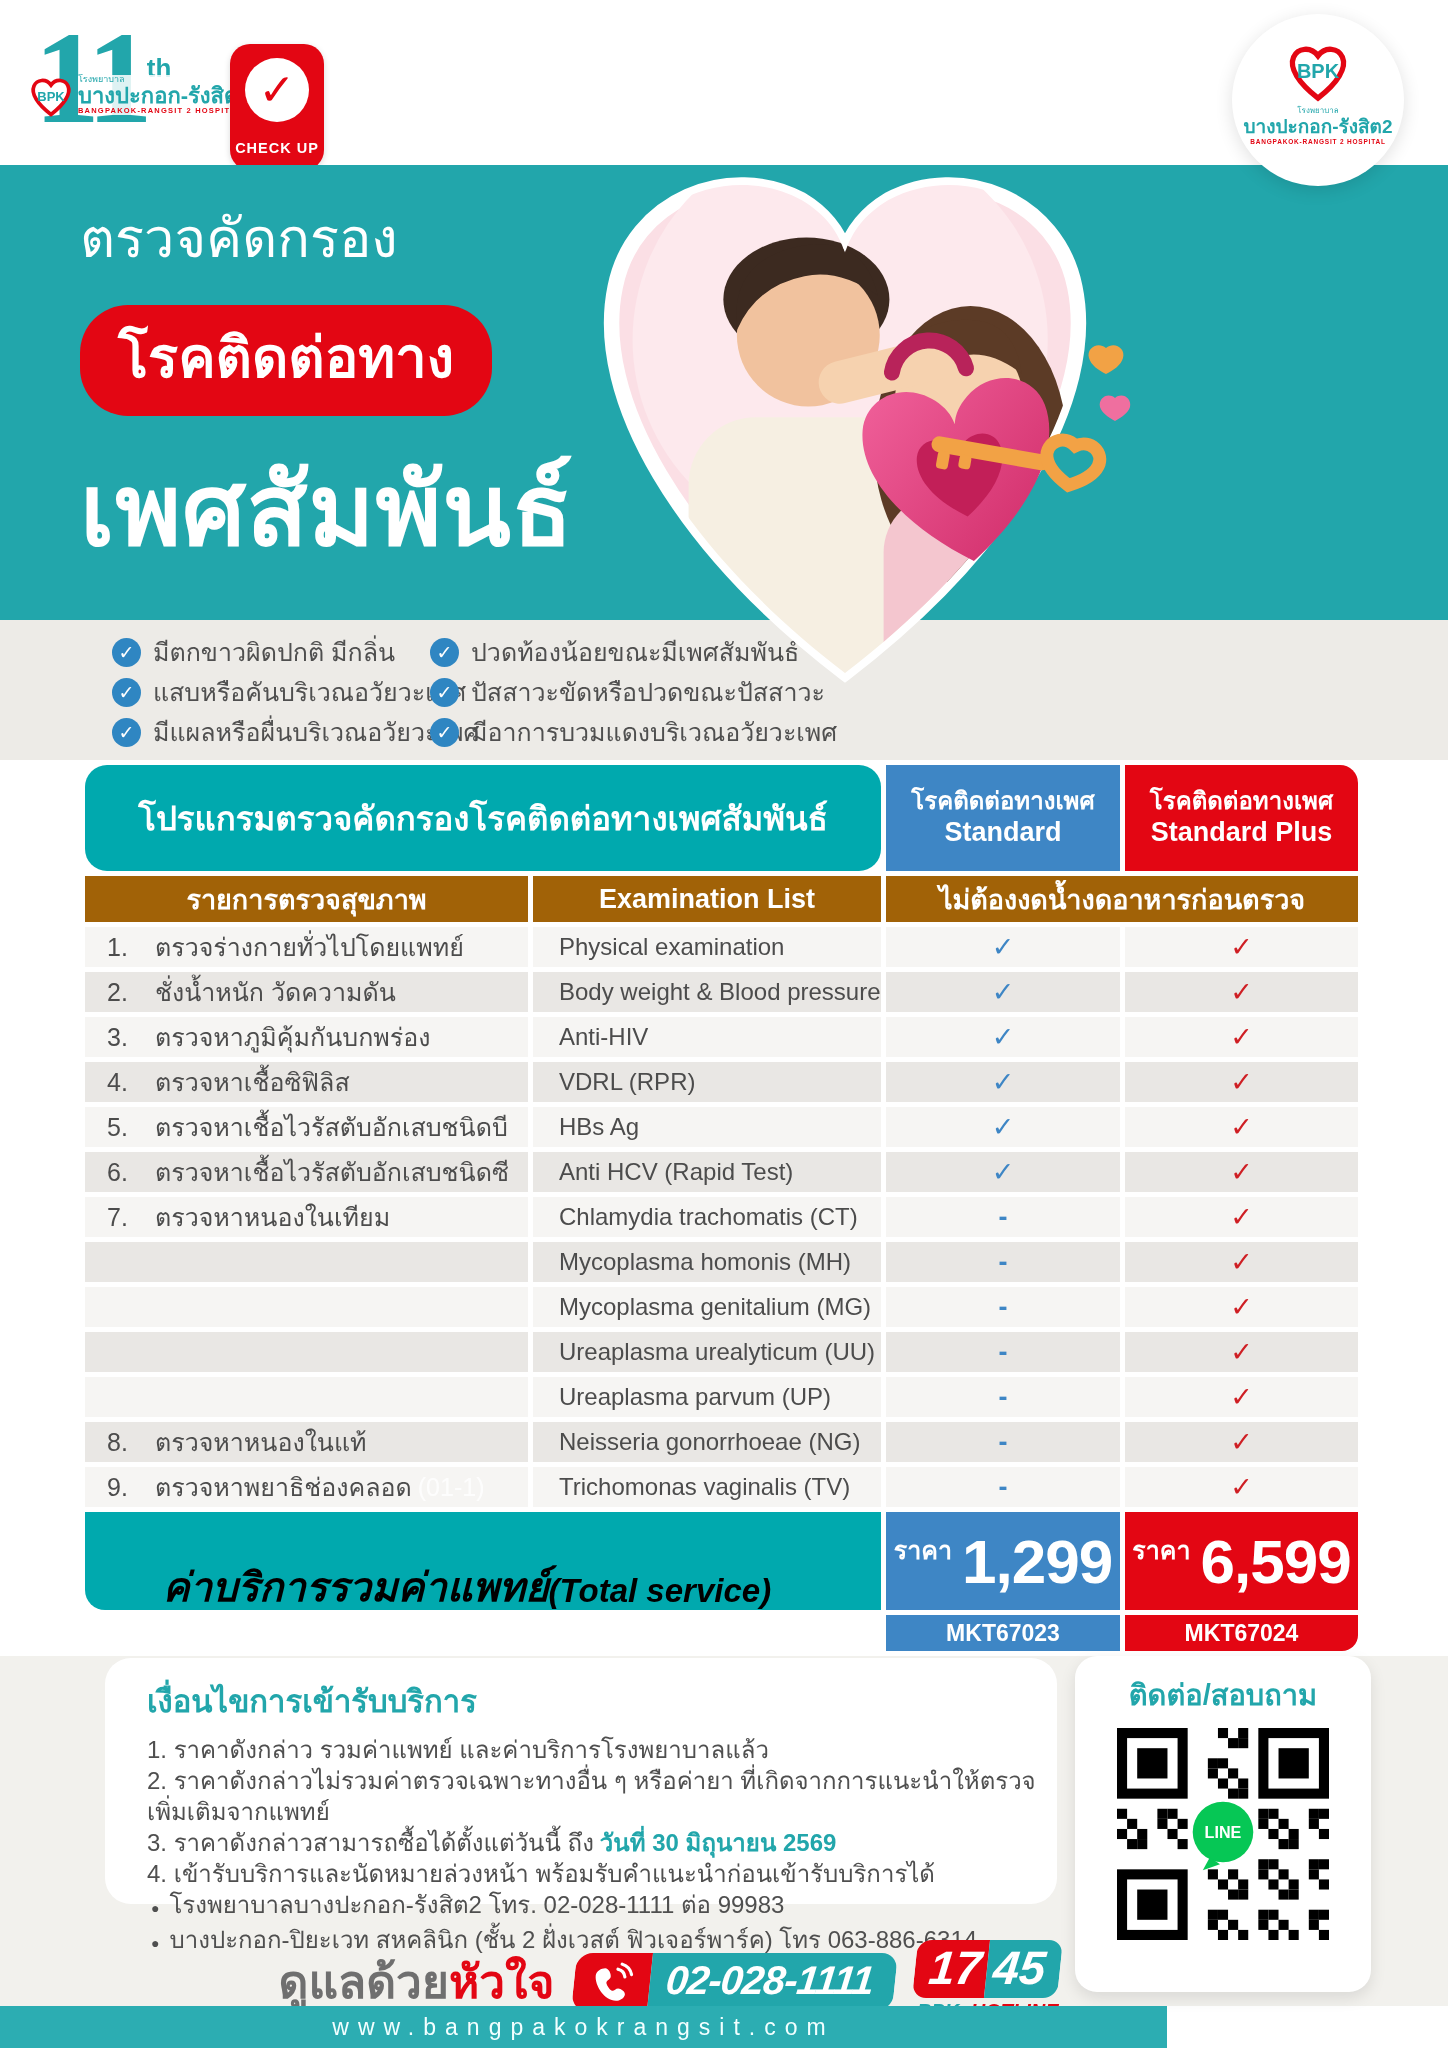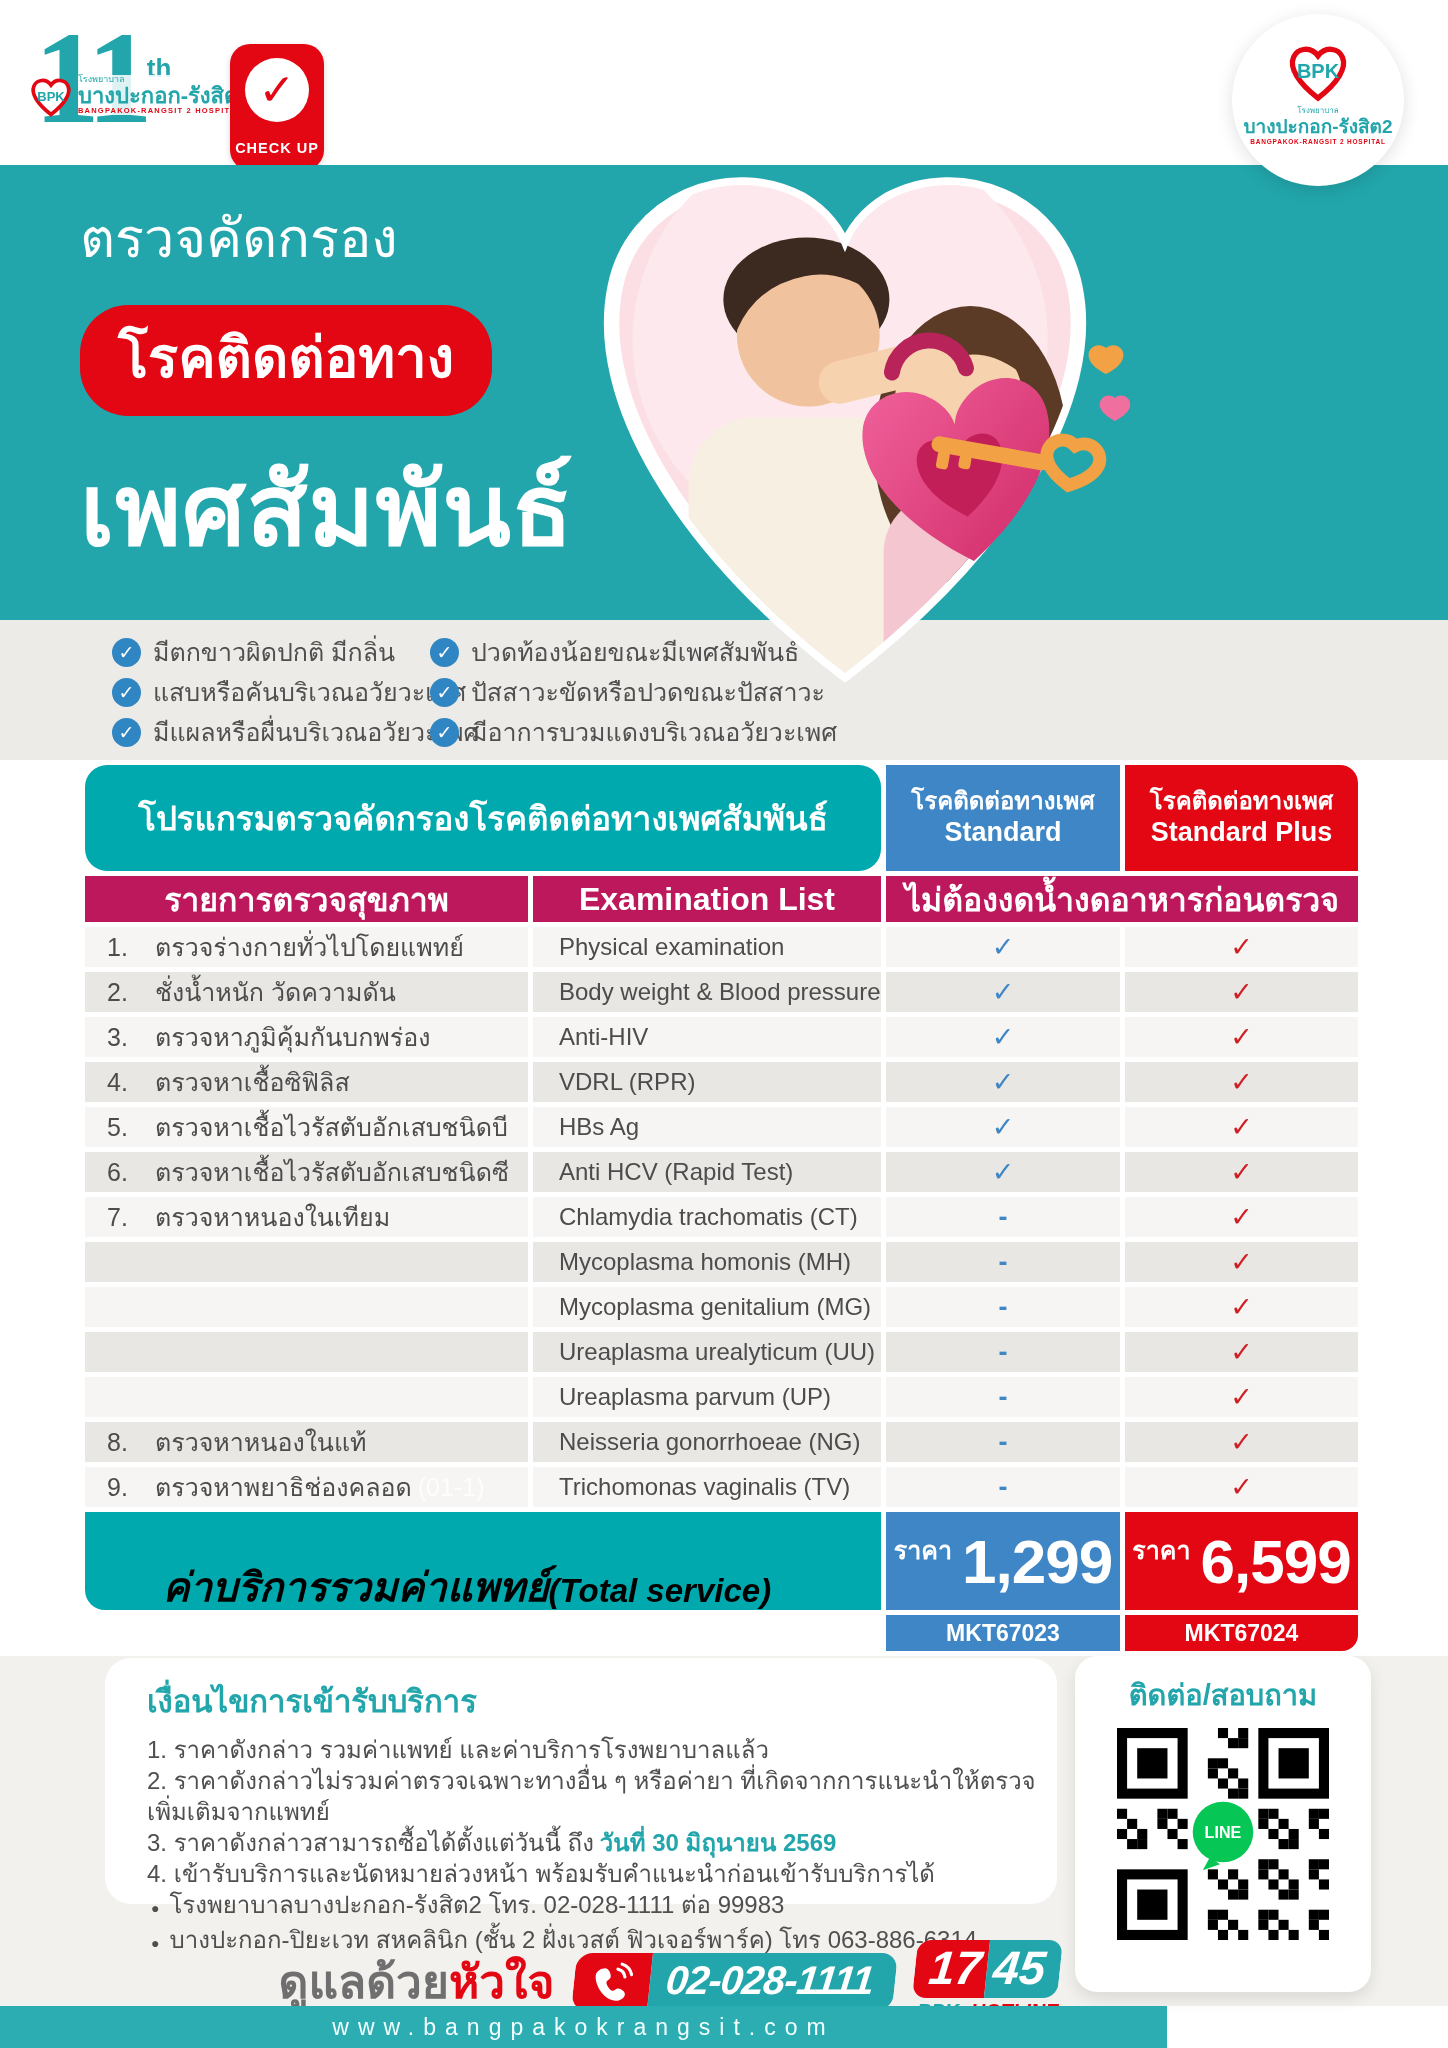--- a/index.html
+++ b/index.html
@@ -54,21 +54,21 @@
   
   .tbl { position:absolute; left:85px; top:765px; width:1276px; display:grid;
          grid-template-columns:443px 348px 234px 233px;
          grid-template-rows:106px 46px repeat(13,40px) 98px 36px; gap:5px; z-index:2; }
   .hd-program { grid-column:1/3; background:var(--teal2); border-radius:22px; display:flex; align-items:center; justify-content:center; color:#fff; font-size:33px; font-weight:700; }
   .hd-col { display:flex; flex-direction:column; align-items:center; justify-content:center; color:#ffffff; line-height:1.25; }
   .hd-std { background:var(--blue); }
   .hd-plus { background:var(--red); border-radius:0 18px 0 0; }
   .hd-col .l1 { font-size:24px; font-weight:700; }
   .hd-col .l2 { font-size:27px; font-weight:700; }
-  .sub { background:#be185d; color:#fff; font-size:32px; font-weight:700; display:flex; align-items:center; justify-content:center; }
+  .sub { background:#a16207; color:#fff; font-size:27px; font-weight:700; display:flex; align-items:center; justify-content:center; }
   .sub-note { grid-column:3/5; }
   .cell { display:flex; align-items:center; font-size:25px; color:#4c4c4c; }
   .r0 { background:#f6f5f3; }
   .r1 { background:#e9e7e4; }
   .c-th { padding-left:22px; }
   .c-th .rnum { width:48px; flex:0 0 auto; }
   .c-en { padding-left:26px; font-size:24px; }
   .c-mk { justify-content:center; }
   .mk-b { color:var(--blue); font-size:27px; }
   .mk-dash { color:var(--blue); font-size:27px; font-weight:700; }

